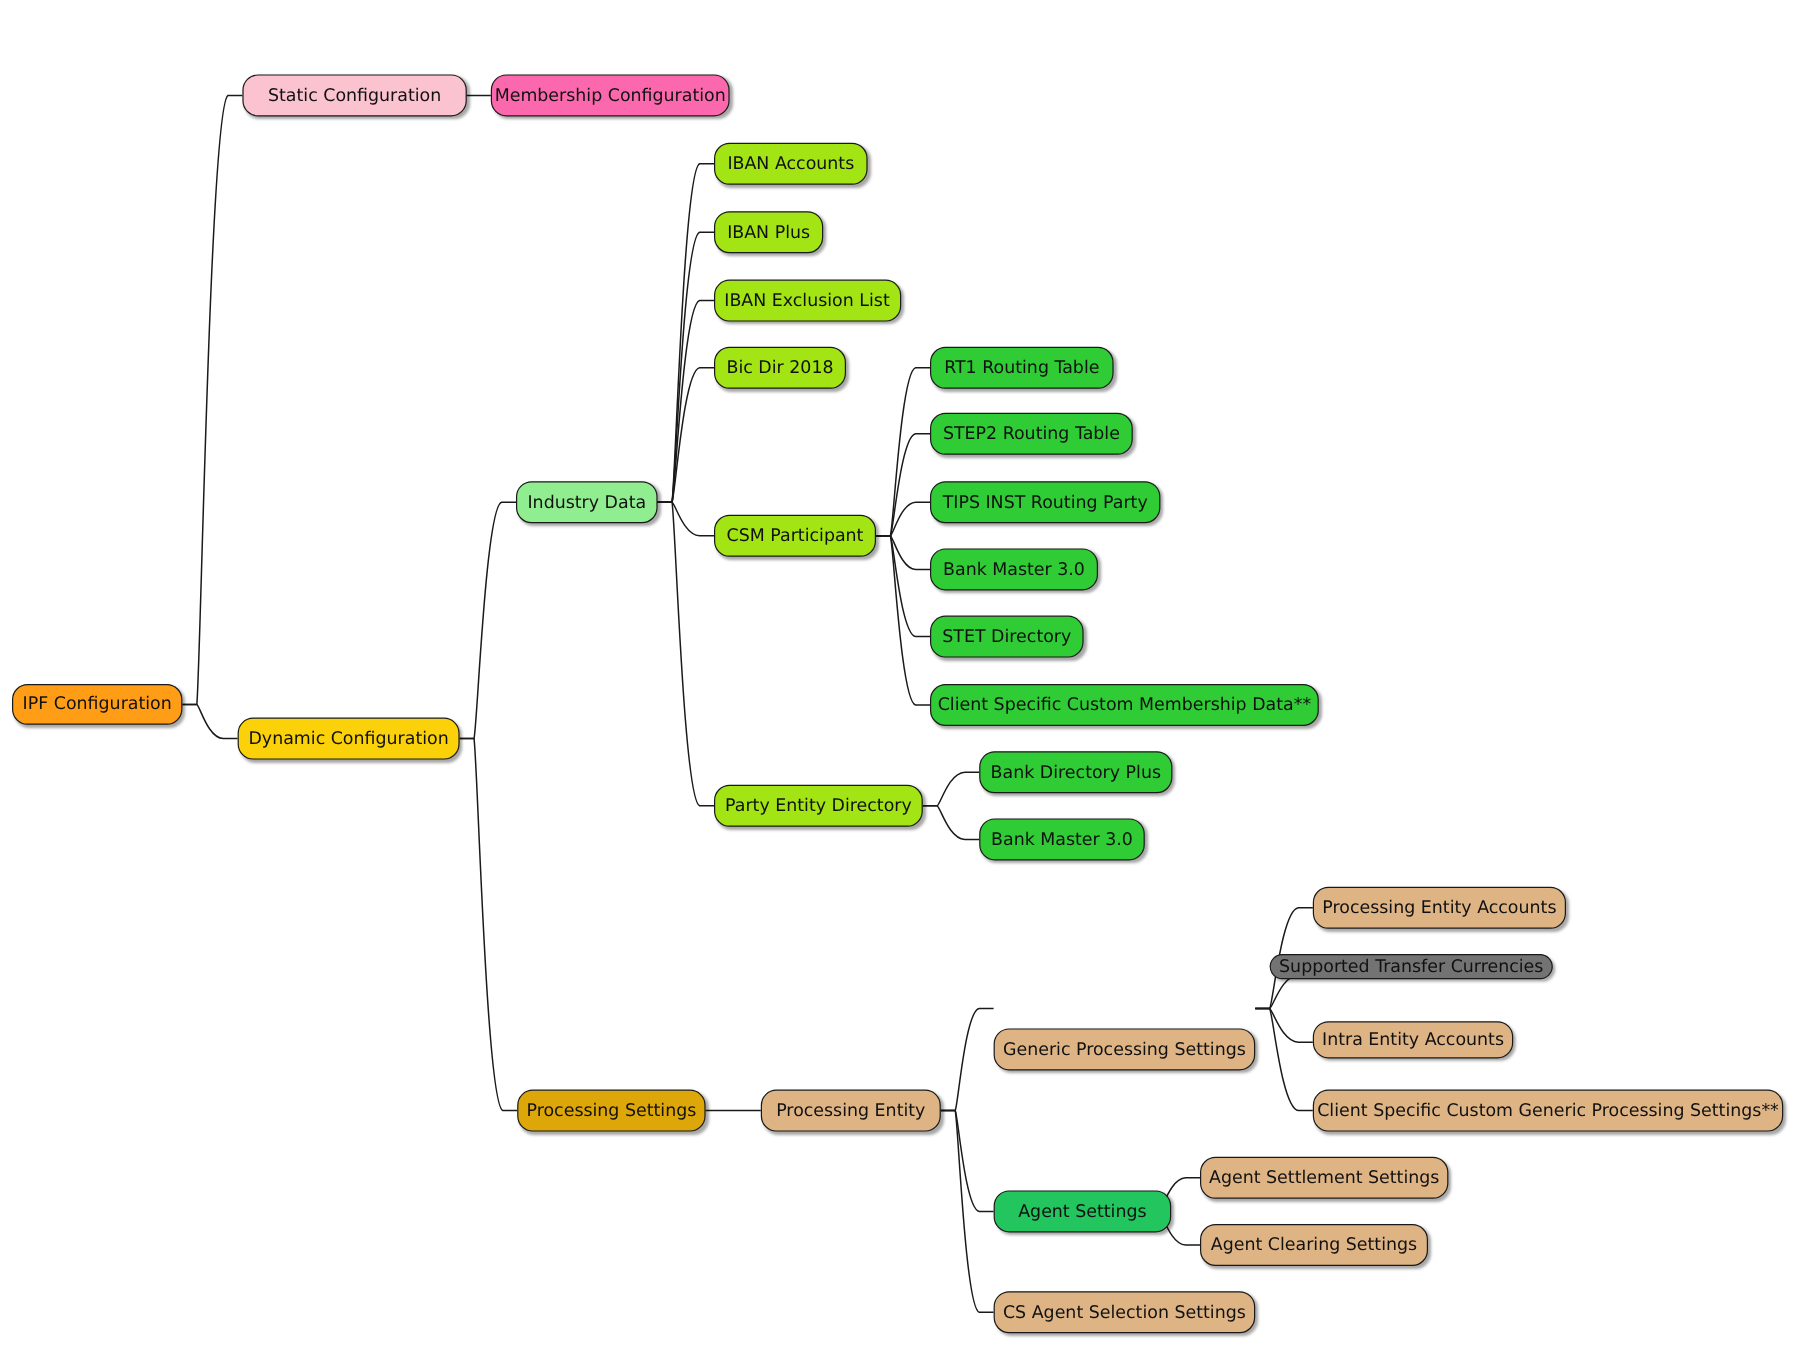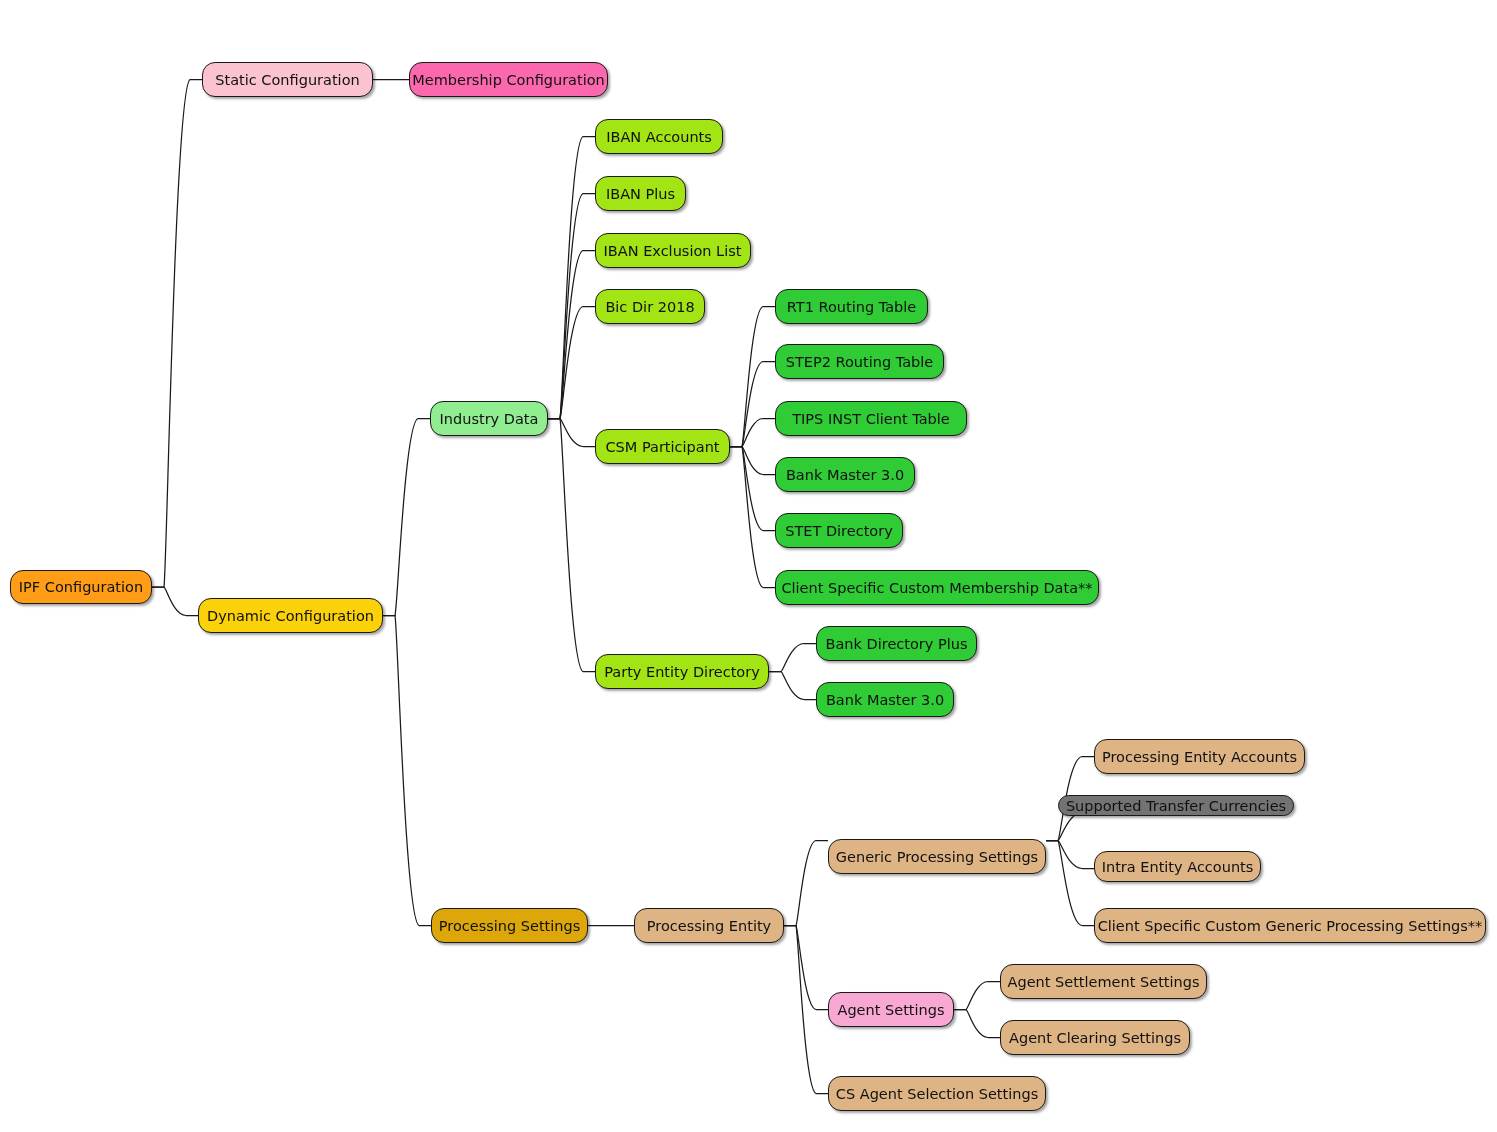--- a/index.html
+++ b/index.html
@@ -87,21 +87,21 @@
       <path d="M 1046 840.5 L 1058 840.5 C 1060.88 839.1, 1068.08 813.06, 1082 812.5 L 1094 812.5" fill="none" stroke="#1a1a1a" stroke-width="1.25"></path>
       <path d="M 1046 840.5 L 1058 840.5 C 1060.88 841.9, 1068.08 867.94, 1082 868.5 L 1094 868.5" fill="none" stroke="#1a1a1a" stroke-width="1.25"></path>
       <path d="M 1046 840.5 L 1058 840.5 C 1060.88 844.75, 1068.08 923.8, 1082 925.5 L 1094 925.5" fill="none" stroke="#1a1a1a" stroke-width="1.25"></path>
       <path d="M 954 1009.5 L 966 1009.5 C 968.64 1008.1, 975.24 982.06, 988 981.5 L 1000 981.5" fill="none" stroke="#1a1a1a" stroke-width="1.25"></path>
       <path d="M 954 1009.5 L 966 1009.5 C 968.64 1010.9, 975.24 1036.94, 988 1037.5 L 1000 1037.5" fill="none" stroke="#1a1a1a" stroke-width="1.25"></path>
     </svg>
   <div id="nodes">
       <div class="node" style="left: 10px; top: 570px; width: 142px; height: 34px; background: rgb(255, 158, 22);">
         <span>IPF Configuration</span>
       </div>
-      <div class="node" style="left: 202px; top: 62px; width: 171px; height: 35px; background: rgb(251, 194, 208); justify-content: center;">
+      <div class="node" style="left: 202px; top: 62px; width: 187px; height: 35px; background: rgb(251, 194, 208); justify-content: center;">
         <span>Static Configuration</span>
       </div>
       <div class="node" style="left: 409px; top: 62px; width: 199px; height: 35px; background: rgb(252, 104, 174);">
         <span>Membership Configuration</span>
       </div>
       <div class="node" style="left: 198px; top: 598px; width: 185px; height: 35px; background: rgb(251, 210, 9);">
         <span>Dynamic Configuration</span>
       </div>
       <div class="node" style="left: 430px; top: 401px; width: 118px; height: 35px; background: rgb(144, 238, 144);">
         <span>Industry Data</span>
@@ -124,21 +124,21 @@
       <div class="node" style="left: 595px; top: 654px; width: 174px; height: 35px; background: rgb(162, 228, 20);">
         <span>Party Entity Directory</span>
       </div>
       <div class="node" style="left: 775px; top: 289px; width: 153px; height: 35px; background: rgb(47, 204, 53);">
         <span>RT1 Routing Table</span>
       </div>
       <div class="node" style="left: 775px; top: 344px; width: 169px; height: 35px; background: rgb(47, 204, 53);">
         <span>STEP2 Routing Table</span>
       </div>
       <div class="node" style="left: 775px; top: 401px; width: 192px; height: 35px; background: rgb(47, 204, 53);">
-        <span>TIPS INST Client Table</span>
+        <span>TIPS INST Routing Party</span>
       </div>
       <div class="node" style="left: 775px; top: 457px; width: 140px; height: 35px; background: rgb(47, 204, 53);">
         <span>Bank Master 3.0</span>
       </div>
       <div class="node" style="left: 775px; top: 513px; width: 128px; height: 35px; background: rgb(47, 204, 53);">
         <span>STET Directory</span>
       </div>
       <div class="node" style="left: 775px; top: 570px; width: 324px; height: 35px; background: rgb(47, 204, 53);">
         <span>Client Specific Custom Membership Data**</span>
       </div>
@@ -147,24 +147,24 @@
       </div>
       <div class="node" style="left: 816px; top: 682px; width: 138px; height: 35px; background: rgb(47, 204, 53);">
         <span>Bank Master 3.0</span>
       </div>
       <div class="node" style="left: 431px; top: 908px; width: 157px; height: 35px; background: rgb(221, 167, 10);">
         <span>Processing Settings</span>
       </div>
       <div class="node" style="left: 634px; top: 908px; width: 150px; height: 35px; background: rgb(222, 180, 133);">
         <span>Processing Entity</span>
       </div>
-      <div class="node" style="left: 828px; top: 839px; width: 218px; height: 35px; background: rgb(222, 180, 133);">
+      <div class="node" style="left: 828px; top: 857px; width: 218px; height: 35px; background: rgb(222, 180, 133);">
         <span>Generic Processing Settings</span>
       </div>
-      <div class="node" style="left: 828px; top: 992px; width: 126px; height: 35px; background: #f9a8d4;">
+      <div class="node" style="left: 828px; top: 992px; width: 148px; height: 35px; background: #22c55e;">
         <span>Agent Settings</span>
       </div>
       <div class="node" style="left: 828px; top: 1076px; width: 218px; height: 35px; background: rgb(222, 180, 133);">
         <span>CS Agent Selection Settings</span>
       </div>
       <div class="node" style="left: 1094px; top: 739px; width: 211px; height: 35px; background: rgb(222, 180, 133);">
         <span>Processing Entity Accounts</span>
       </div>
       <div class="node" style="left: 1058px; top: 795px; width: 236px; height: 21px; background: #737373;">
         <span>Supported Transfer Currencies</span>

